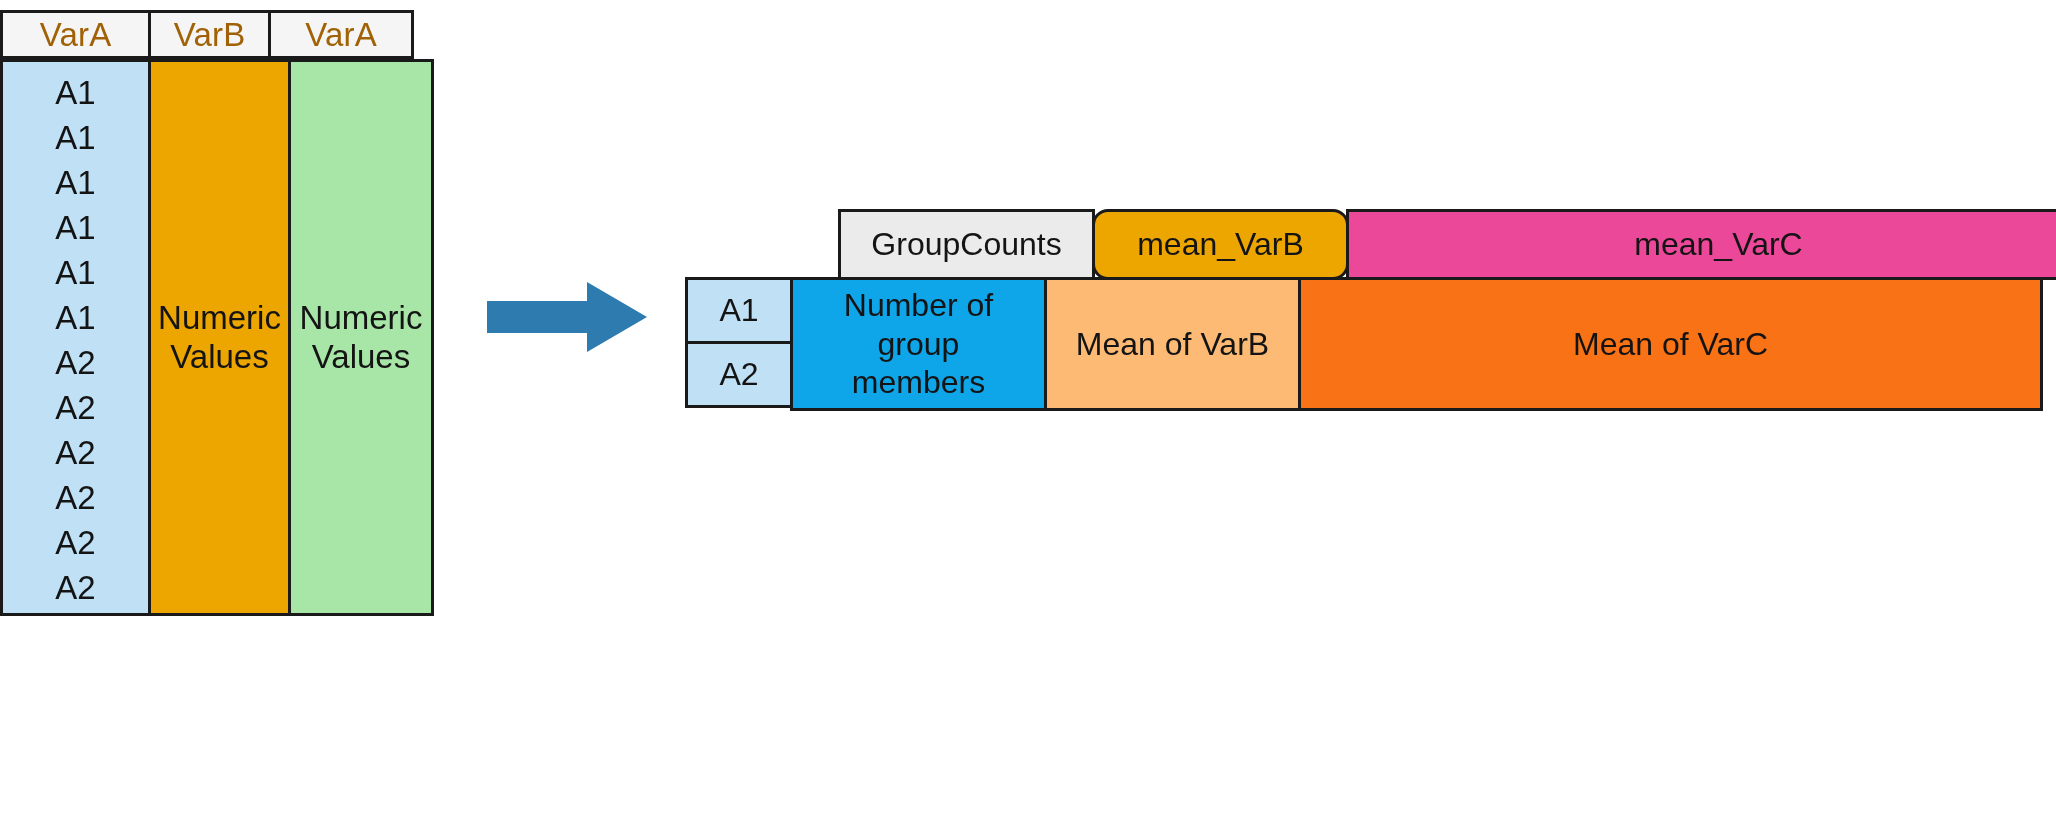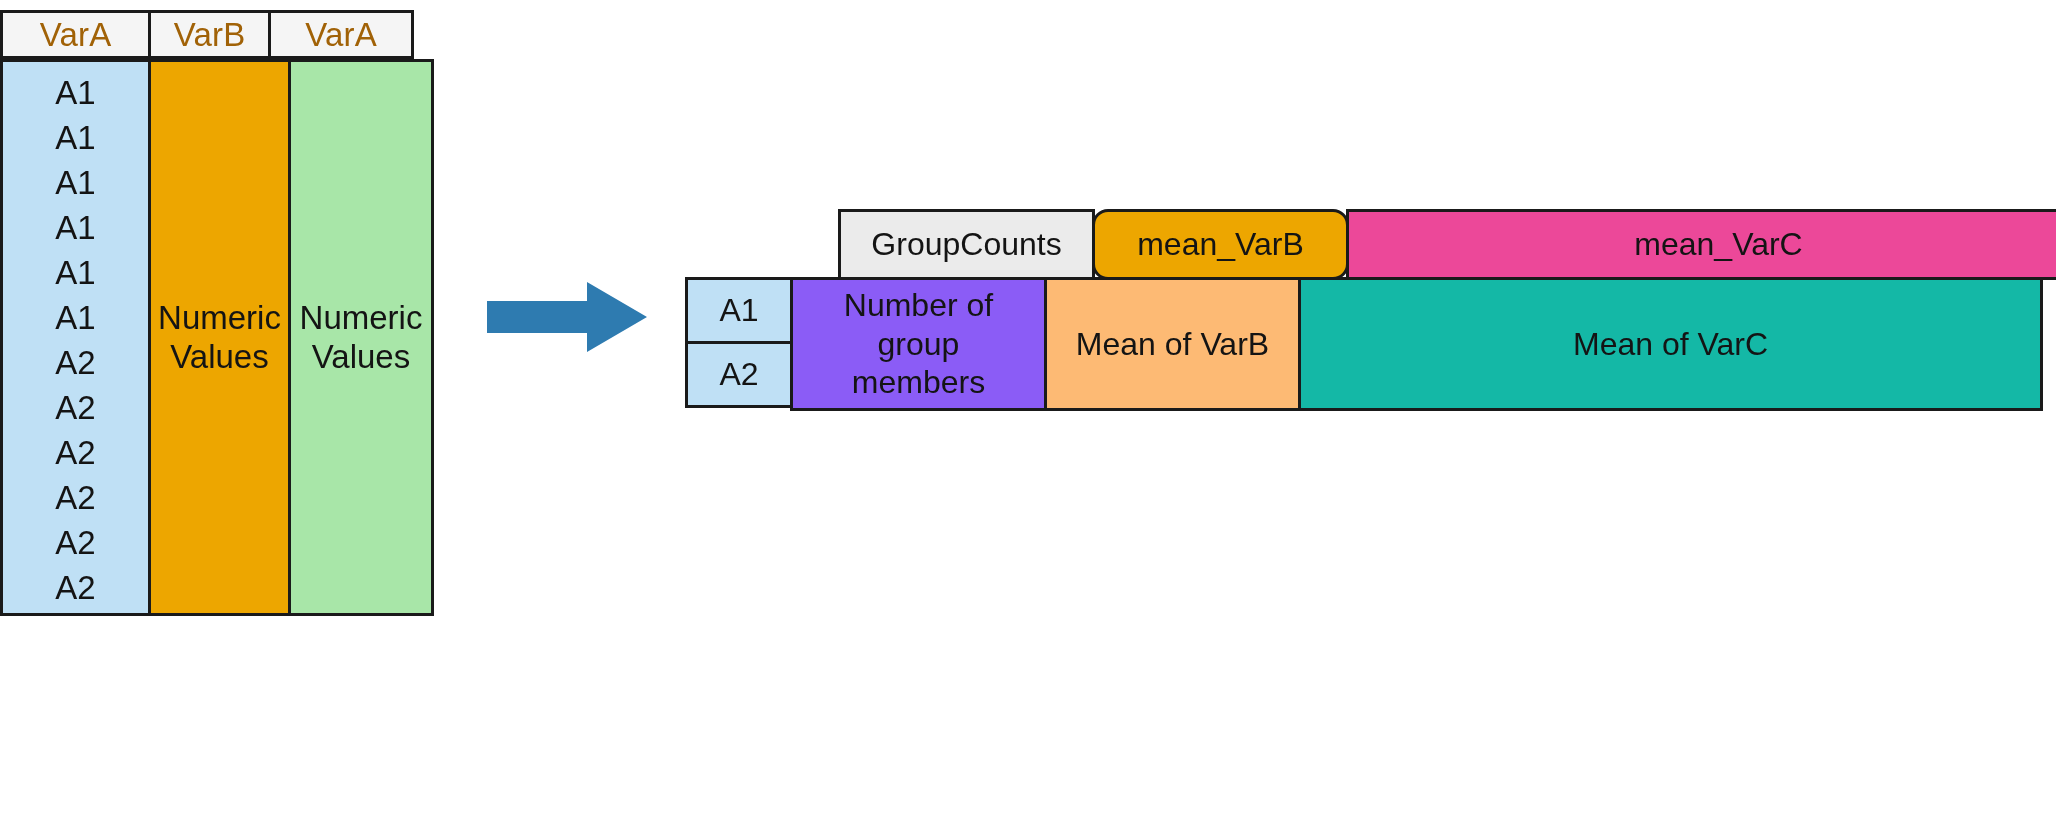--- a/index.html
+++ b/index.html
@@ -170,23 +170,23 @@
     display: flex;
     align-items: center;
     justify-content: center;
     font-size: 32px;
     color: #141414;
     line-height: 1.2;
     text-align: center;
     white-space: pre-line;
     margin-left: -3px;
   }
-  .rt-body-counts { width: 257px; background: #8b5cf6; }
+  .rt-body-counts { width: 257px; background: #0ea5e9; }
   .rt-body-b      { width: 257px; background: #fdba74; }
-  .rt-body-c      { width: 745px; background: #14b8a6; }
+  .rt-body-c      { width: 745px; background: #f97316; }
 </style>
 </head>
 <body>
 
 <div id="canvas">
 
   <div id="left-table">
 
     <div class="lt-header-row">
       <div class="lt-head-cell lt-head-a">VarA</div>

